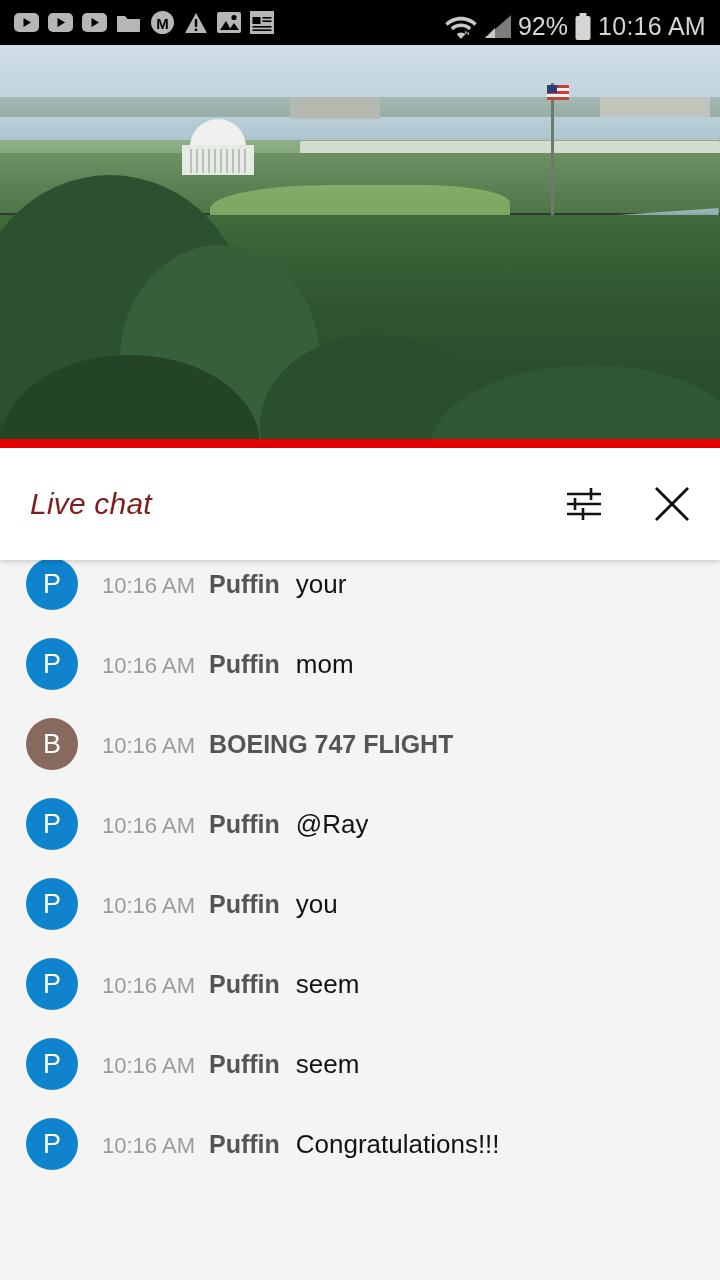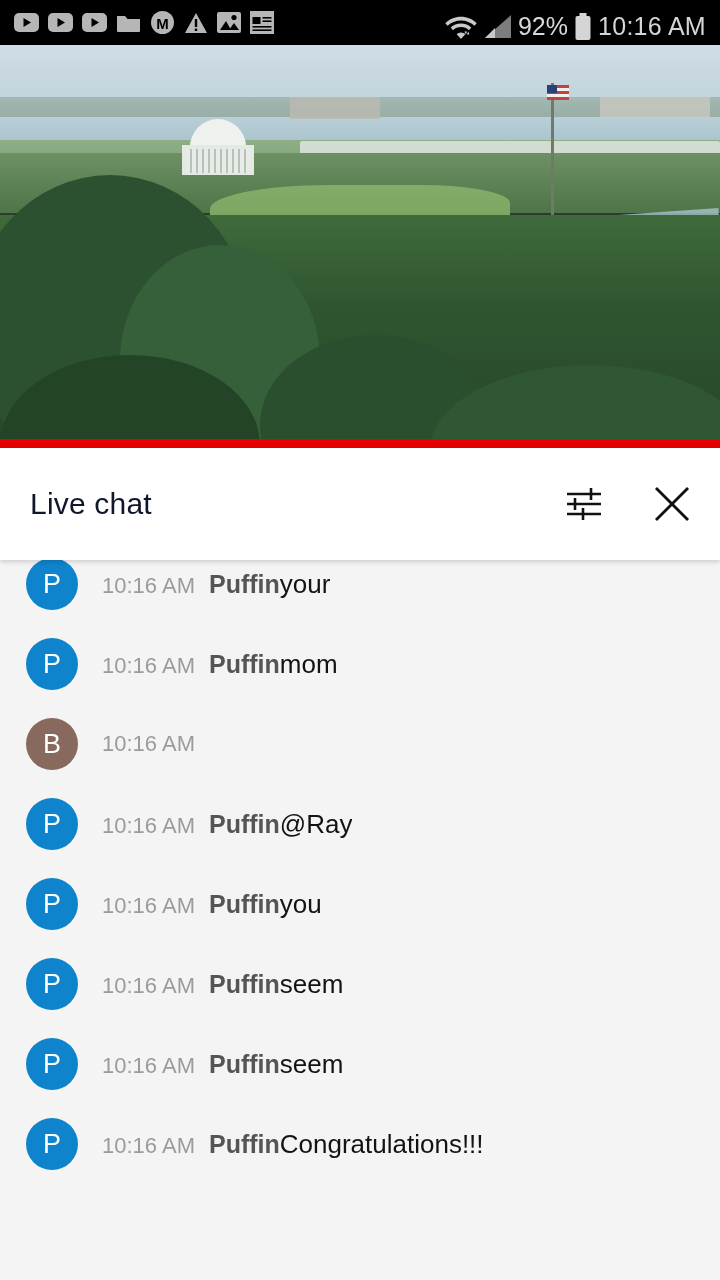--- a/index.html
+++ b/index.html
@@ -78,21 +78,21 @@
   .progress-bar { position: absolute; left: 0; bottom: 0; width: 720px; height: 9px; background: #7a1410; }
   .progress-fill { position: absolute; left: 0; top: 0; height: 9px; background: #e60000; }
 
   
   .chat-header {
     flex: 0 0 112px; background: #ffffff; display: flex; align-items: center;
     padding: 0 24px 0 30px; position: relative; z-index: 3;
     box-shadow: 0 2px 5px rgba(0,0,0,.16);
   }
   .chat-titles { flex: 1; }
-  .chat-title { font-size: 30px; color: #0f172a; font-weight: 400; line-height: 1.15; letter-spacing: .2px; }
+  .chat-title { font-size: 30px; color: #7f1d1d; font-weight: 400; line-height: 1.15; letter-spacing: .2px; font-style: italic; }
   .chat-sub { display: flex; align-items: center; margin-top: 9px; }
   .chat-sub-mode { font-size: 24px; color: #7d7d7d; }
   .viewer-box { display: flex; align-items: center; margin-left: 28px; gap: 8px; }
   .viewer-count { font-size: 25px; color: #707070; }
   .header-actions { display: flex; align-items: center; gap: 40px; }
   .hdr-btn { width: 48px; height: 48px; display: flex; align-items: center; justify-content: center; cursor: pointer; }
 
   
   .chat-list {
     flex: 1 1 auto; background: #f4f4f4; overflow: hidden;
@@ -101,21 +101,21 @@
   .msg { display: flex; align-items: center; height: 80px; padding: 0 14px 0 26px; }
   .msg:first-child { margin-top: -18px; }
   .avatar {
     width: 52px; height: 52px; border-radius: 50%; flex: 0 0 52px;
     display: flex; align-items: center; justify-content: center;
     color: #ffffff; font-size: 27px; line-height: 1;
   }
   .msg-body { margin-left: 24px; display: flex; align-items: baseline; white-space: nowrap; overflow: hidden; }
   .msg-time { font-size: 22px; color: #9b9b9b; }
   .msg-author { font-size: 25px; color: #555555; font-weight: bold; margin-left: 14px; }
-  .msg-text { font-size: 26px; color: #131313; }
+  .msg-text { font-size: 26px; color: #131313; margin-left: 16px; }
 
   
   .input-bar {
     flex: 0 0 95px; background: #ffffff; display: flex; align-items: center;
     padding: 0 22px 0 26px; border-top: 1px solid #e3e3e3; position: relative; z-index: 2;
   }
   .emoji-btn { flex: 0 0 52px; height: 52px; display: flex; align-items: center; justify-content: center; cursor: pointer; }
   .chat-input {
     flex: 1; border: none; outline: none; background: transparent;
     font-family: "Liberation Sans", sans-serif; font-size: 27px;
@@ -308,20 +308,21 @@
         <div class="msg-body">
           <span class="msg-time">10:16 AM</span>
           <span class="msg-author">Puffin</span>
           <span class="msg-text">mom</span>
         </div>
       </div>
       <div class="msg">
         <div class="avatar" style="background: rgb(135, 105, 93);">B</div>
         <div class="msg-body">
           <span class="msg-time">10:16 AM</span>
+          <span class="msg-author">BOEING 747 FLIGHT</span>
         </div>
       </div>
       <div class="msg">
         <div class="avatar" style="background: rgb(15, 132, 204);">P</div>
         <div class="msg-body">
           <span class="msg-time">10:16 AM</span>
           <span class="msg-author">Puffin</span>
           <span class="msg-text">@Ray</span>
         </div>
       </div>

